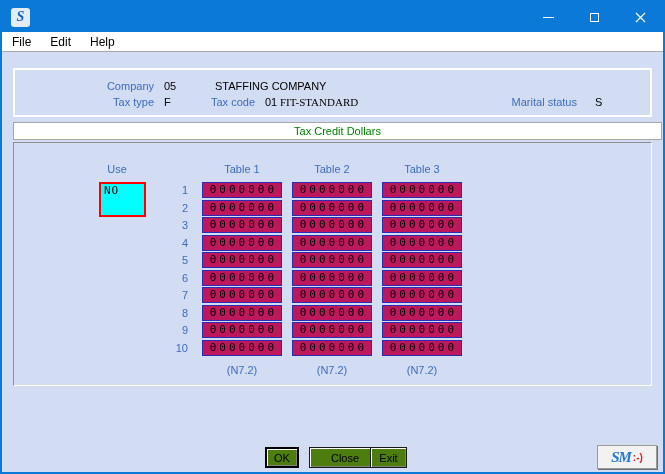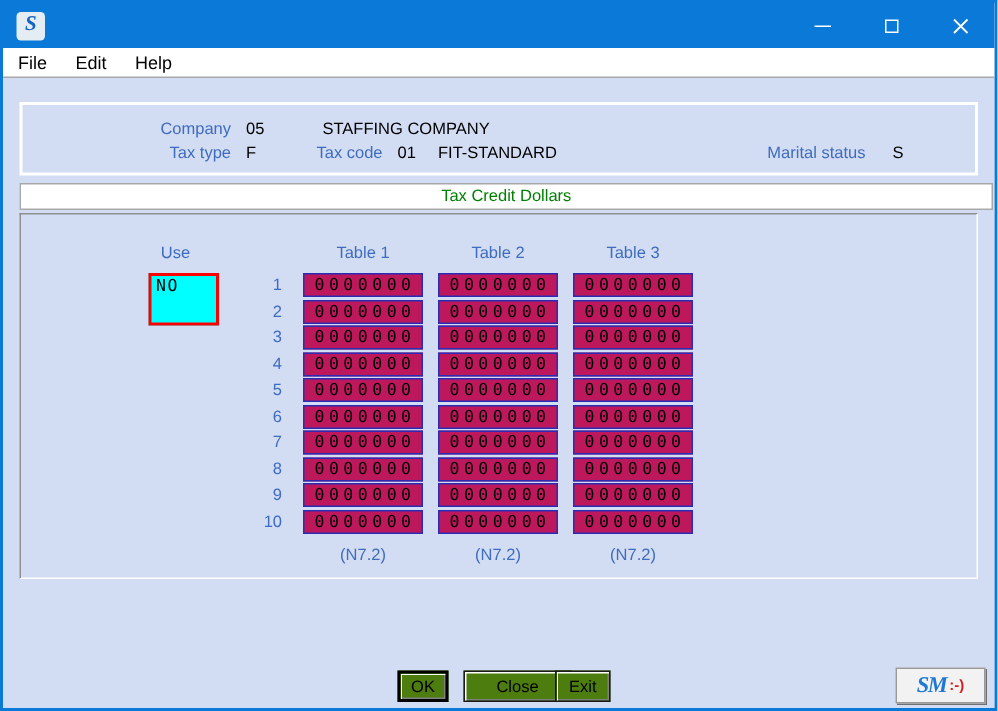--- a/index.html
+++ b/index.html
@@ -139,21 +139,21 @@
 
     <div class="header-panel"></div>
     <span class="abs lbl" style="left:60px;top:27px;width:92px;text-align:right;">Company</span>
     <span class="abs val" style="left:162px;top:27px;">05</span>
     <span class="abs val" style="left:188px;top:27px;margin-left:25px;">STAFFING COMPANY</span>
 
     <span class="abs lbl" style="left:60px;top:43px;width:92px;text-align:right;">Tax type</span>
     <span class="abs val" style="left:162px;top:43px;">F</span>
     <span class="abs lbl" style="left:160px;top:43px;width:93px;text-align:right;">Tax code</span>
     <span class="abs val" style="left:263px;top:43px;">01</span>
-    <span class="abs val" style="left:290px;top:43px;">FIT-STANDARD</span>
+    <span class="abs val" style="left:278px;top:43px;font-family:Liberation Serif, serif;">FIT-STANDARD</span>
     <span class="abs lbl" style="left:480px;top:43px;width:95px;text-align:right;">Marital status</span>
     <span class="abs val" style="left:593px;top:43px;">S</span>
 
     <div class="credit-strip">
       <span>Tax Credit Dollars</span>
     </div>
 
     <div class="main-panel"></div>
 
     <span class="abs lbl" style="left:90px;top:110px;width:50px;text-align:center;">Use</span>

